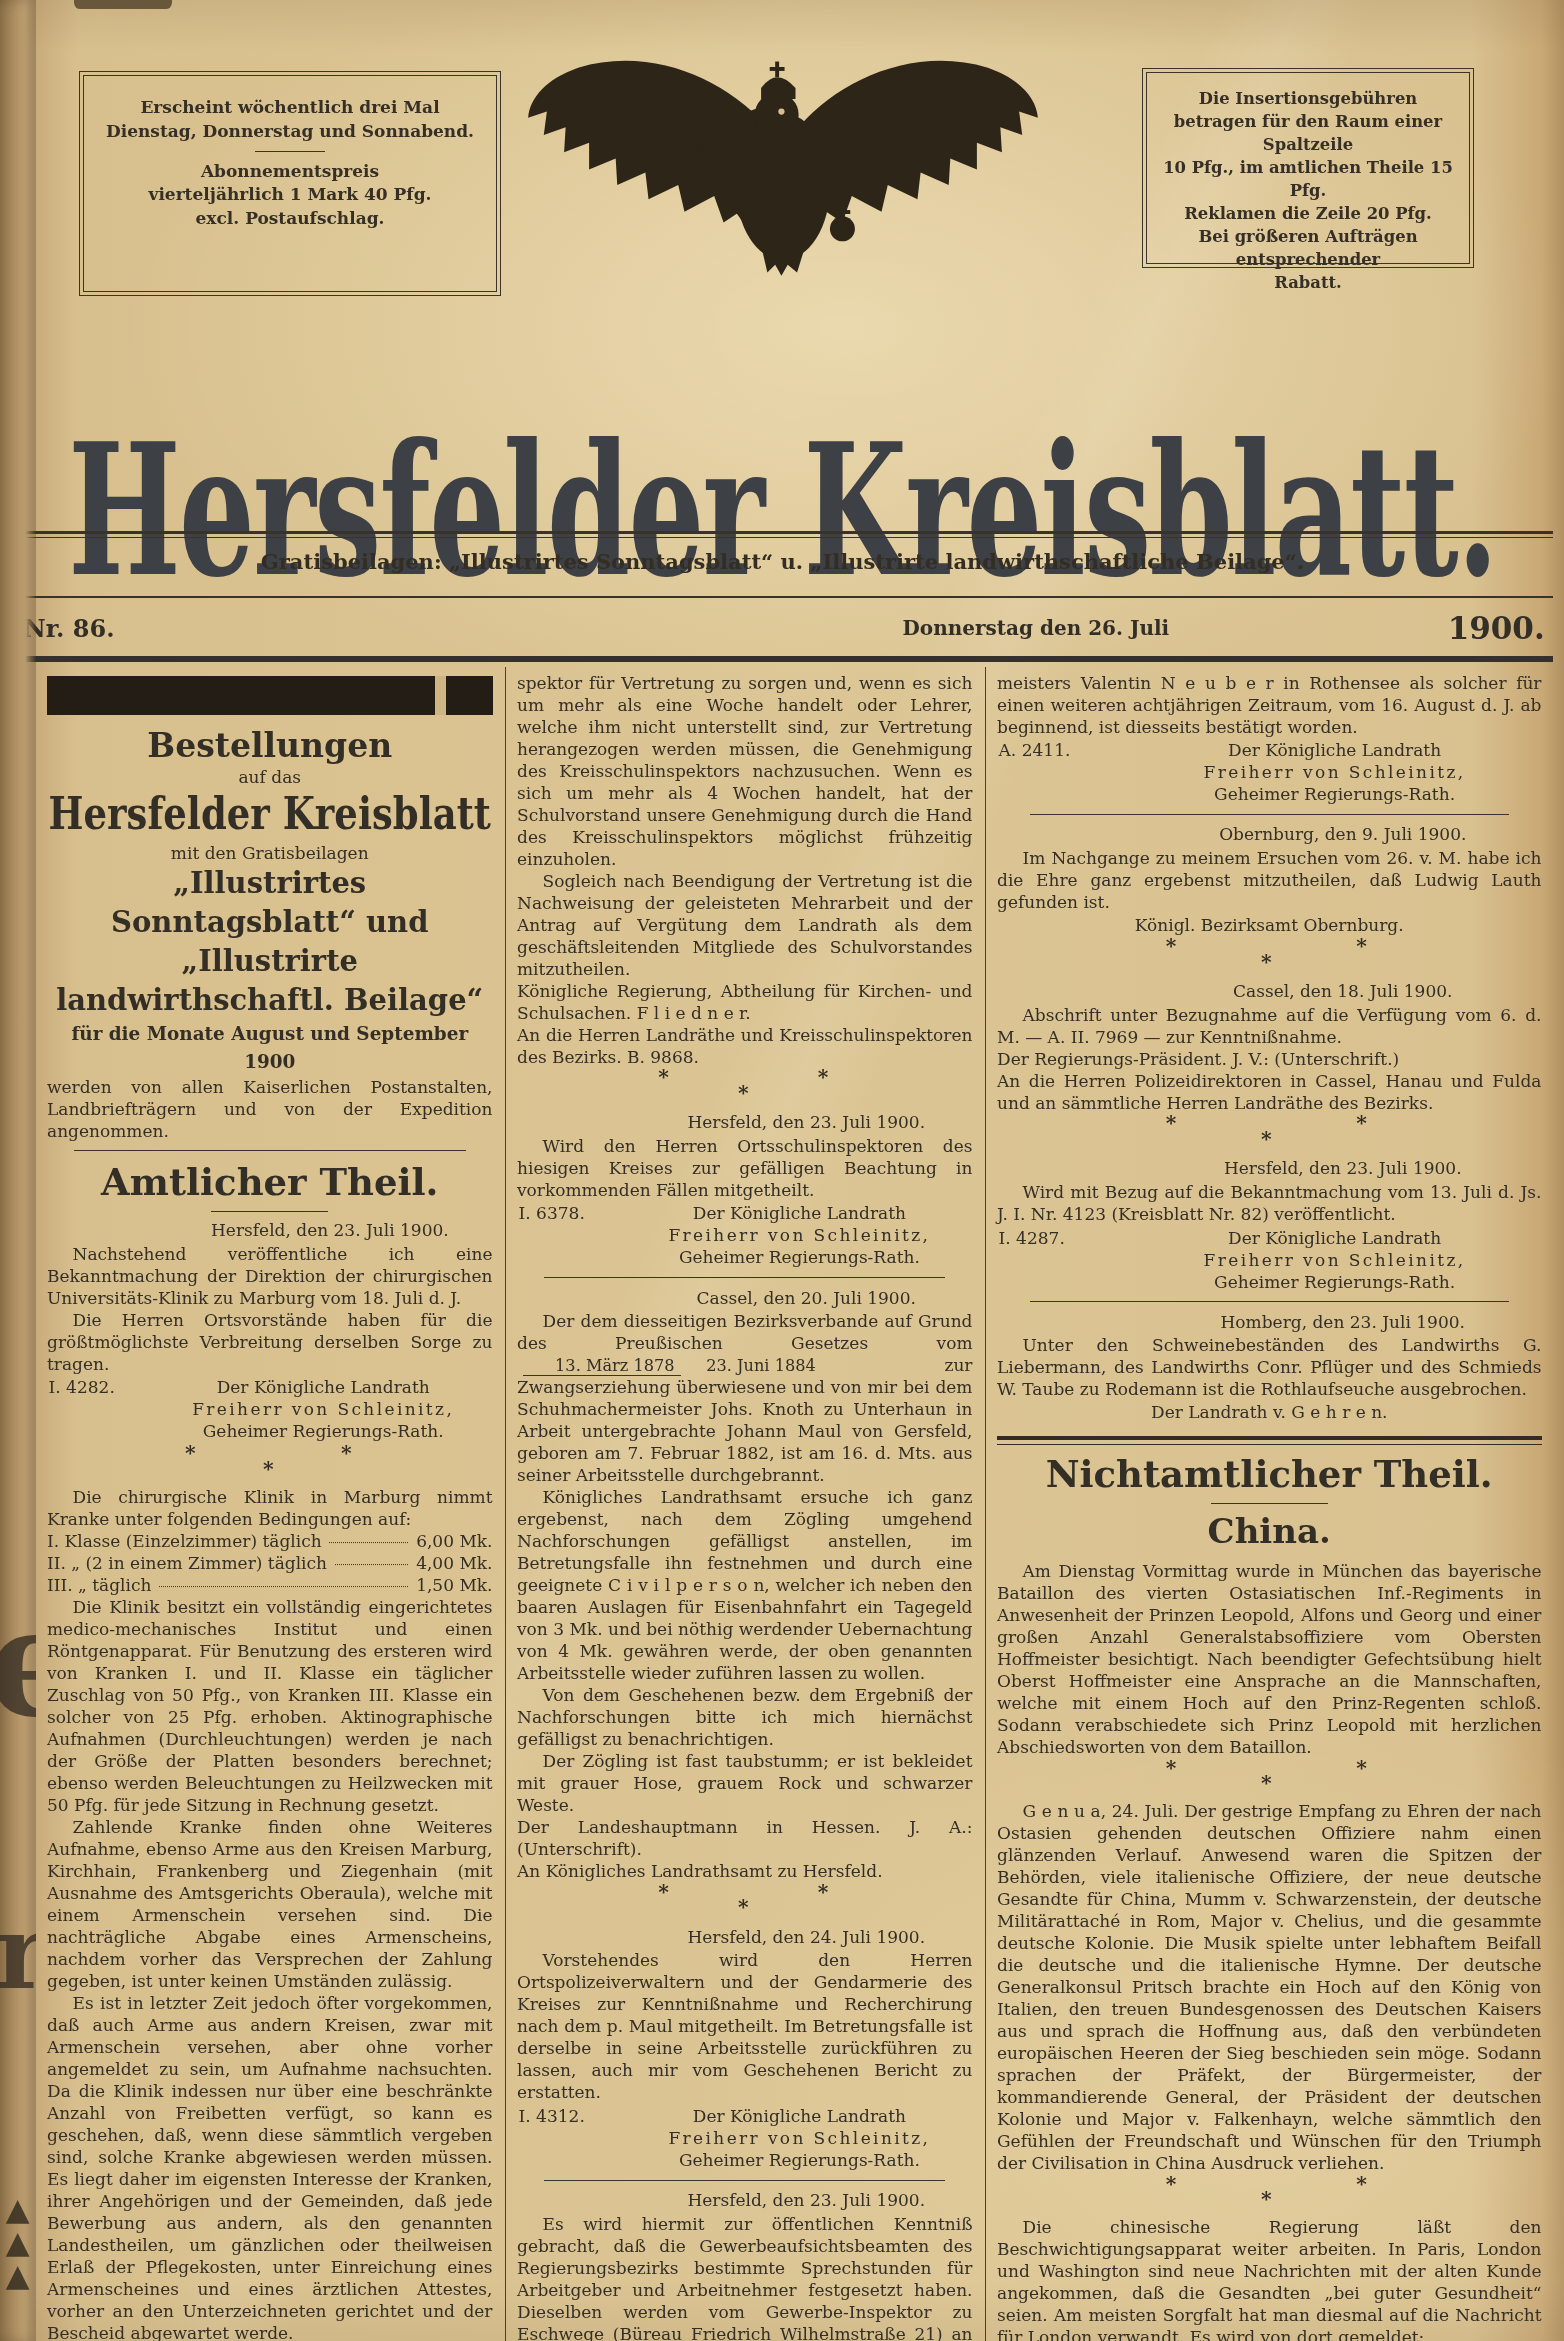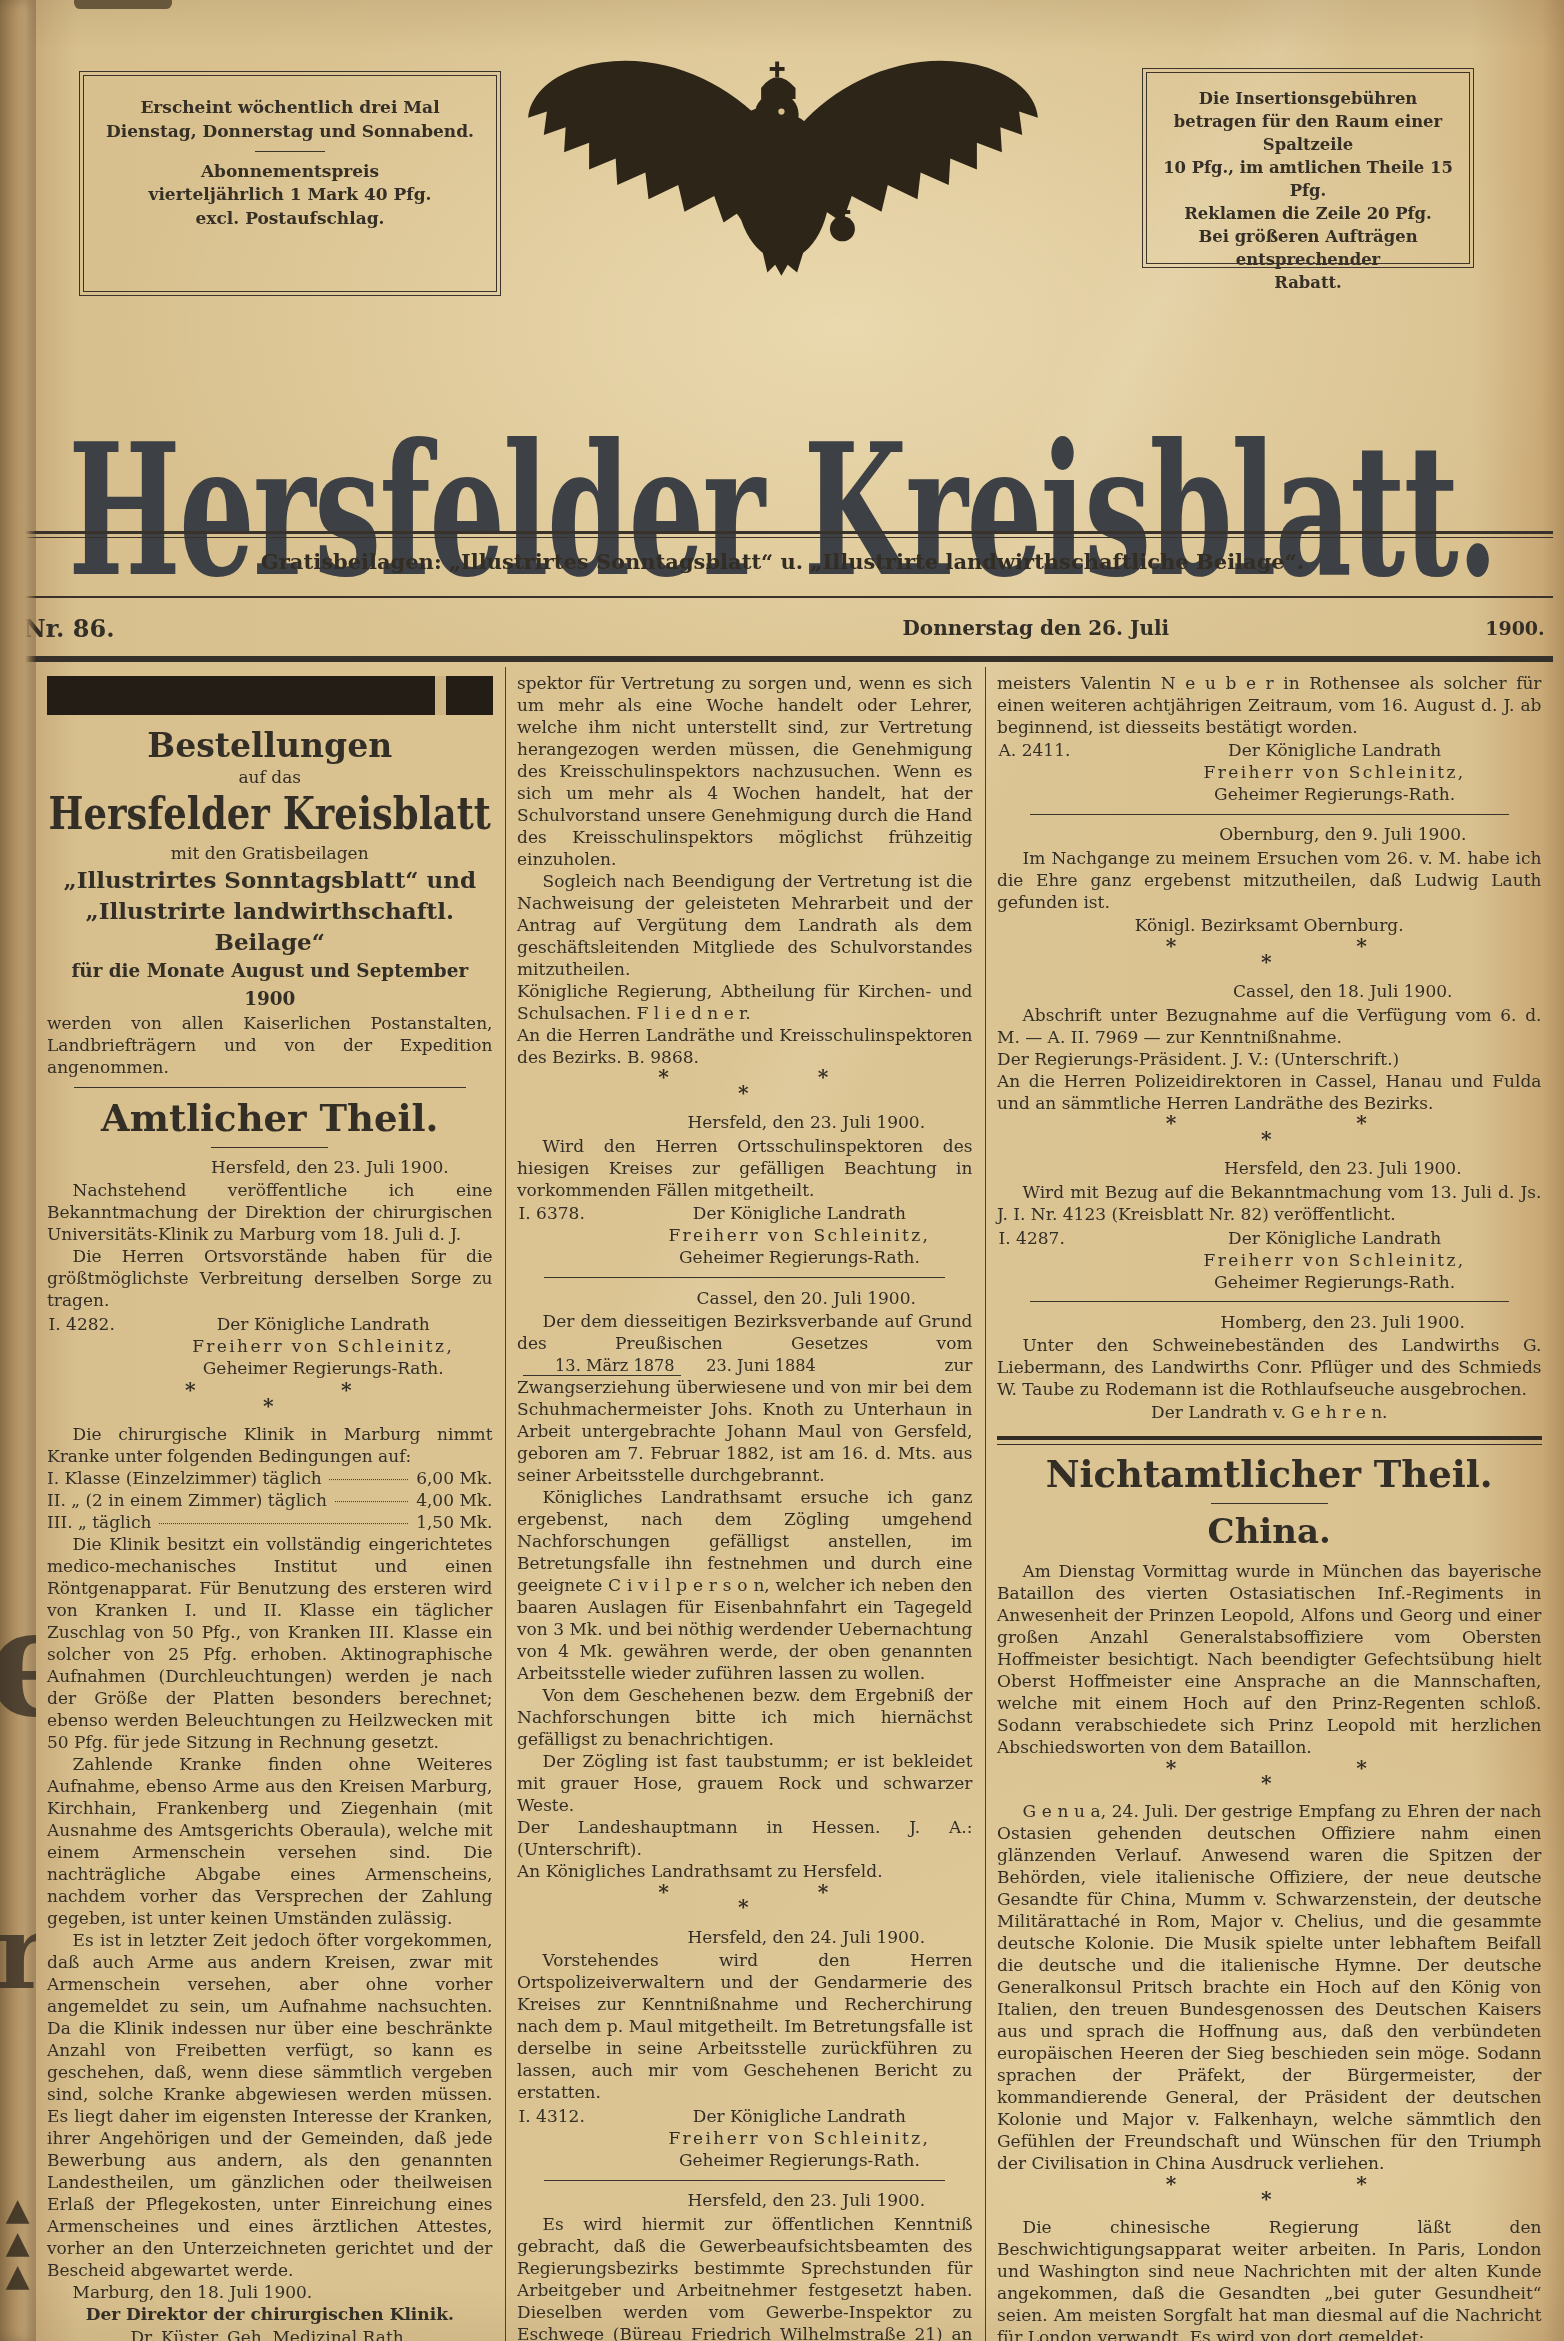--- a/index.html
+++ b/index.html
@@ -39,42 +39,42 @@
   .eagle{position:absolute;left:523px;top:23.5px;width:520px;height:258px;}
   .mast{position:absolute;left:0;top:477px;width:100%;text-align:center;
     font-size:119px;font-weight:bold;letter-spacing:-1.6px;color:#3d4044;white-space:nowrap;
     transform:scaleY(1.52);transform-origin:50% 100%;}
   .rule-dbl{position:absolute;left:19px;right:12.5px;top:531px;border-top:3.1px solid #38322a;border-bottom:1.6px solid #38322a;height:3.1px;}
   .subtitle{position:absolute;left:0;top:549px;width:100%;text-align:center;font-weight:bold;font-size:21px;color:#332d24;}
   .rule-mid{position:absolute;left:19px;right:12.5px;top:596px;border-top:2.3px solid #38322a;}
   .daterow{position:absolute;left:19px;right:12.5px;top:603px;height:50px;display:grid;grid-template-columns:1fr 2fr 1fr;align-items:center;}
   .issue{font-size:24px;font-weight:bold;text-align:left;padding-left:4.7px;}
   .datec{font-size:20px;font-weight:bold;text-align:right;}
-  .year{font-size:19px;font-weight:bold;text-align:right;padding-right:7.8px;}
+  .year{font-size:31px;font-weight:bold;text-align:right;padding-right:7.8px;}
   .rule-heavy{position:absolute;left:19px;right:12.5px;top:656px;height:6.3px;background:#35302a;}
 
   
   .cols{position:absolute;left:36px;right:11px;top:667px;bottom:0;display:grid;
     grid-template-columns:469px 480px 1fr;z-index:2;}
   .col{padding:4.7px 12.5px 0 11px;overflow:hidden;font-size:17px;line-height:22px;text-align:justify;}
   .col+.col{border-left:1.6px solid #484033;}
   p.para{margin:0;text-indent:1.5em;}
   p.pni{margin:0;text-indent:0;}
   .dateline{text-align:center;padding-left:27%;margin:1.6px 0;}
   .centerline{text-align:center;margin:0.8px 0;}
   .bold{font-weight:bold;}
   .rule{border-top:1.6px solid #3a332b;width:88%;margin:8.6px auto;}
   .bigrule{border-top:4.7px solid #322c25;border-bottom:1.6px solid #322c25;height:3.9px;margin:12.5px 0 7.8px;}
   .blackbar{height:39px;margin:4.7px 0 9.4px;
     background:linear-gradient(90deg,#231d15 0 87%,#cfb484 87% 89.5%,#231d15 89.5% 100%);}
   .adline{text-align:center;margin:0;}
   .ad-b1{font-size:33px;font-weight:bold;line-height:1.25;}
   .ad-s{font-size:17px;line-height:1.3;}
   .ad-xl{font-size:37px;font-weight:bold;line-height:1.45;transform:scaleY(1.2);}
-  .ad-q{font-size:23px;font-weight:bold;line-height:1.35;}
+  .ad-q{font-size:29px;font-weight:bold;line-height:1.35;}
   .ad-b2{font-size:18.4px;font-weight:bold;line-height:1.5;}
   .h1wrap{margin:4.7px 0 7.8px;}
   .h1{font-size:37px;font-weight:bold;text-align:center;line-height:1.2;}
   .h1rule{width:117px;border-top:1.6px solid #3a332b;margin:6.3px auto 1.6px;}
   .h2{font-size:34px;font-weight:bold;text-align:center;margin:6.3px 0 9.4px;line-height:1.15;}
   .stars{position:relative;height:42px;font-size:20.3px;font-weight:bold;}
   .stars span{position:absolute;}
   .st-l{left:31%;top:-1.6px;} .st-r{left:66%;top:-1.6px;} .st-c{left:48.5%;top:14px;}
   .sig{position:relative;margin:1.6px 0;}
   .sig .ref{position:absolute;left:1.6px;top:0;}

